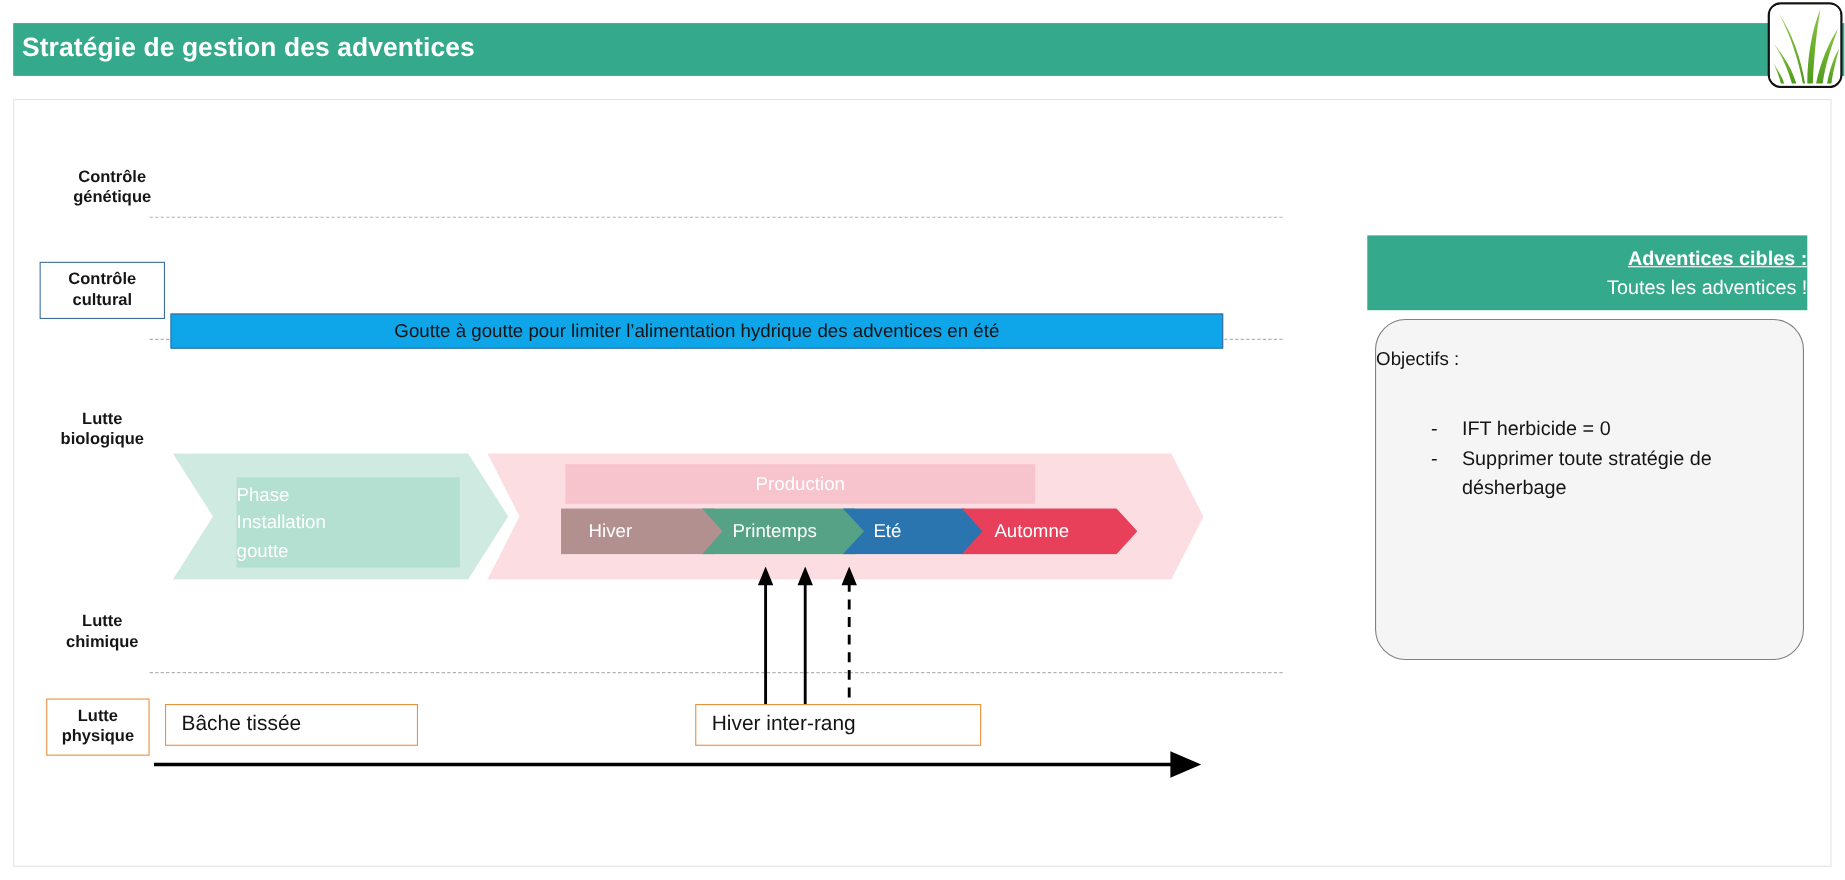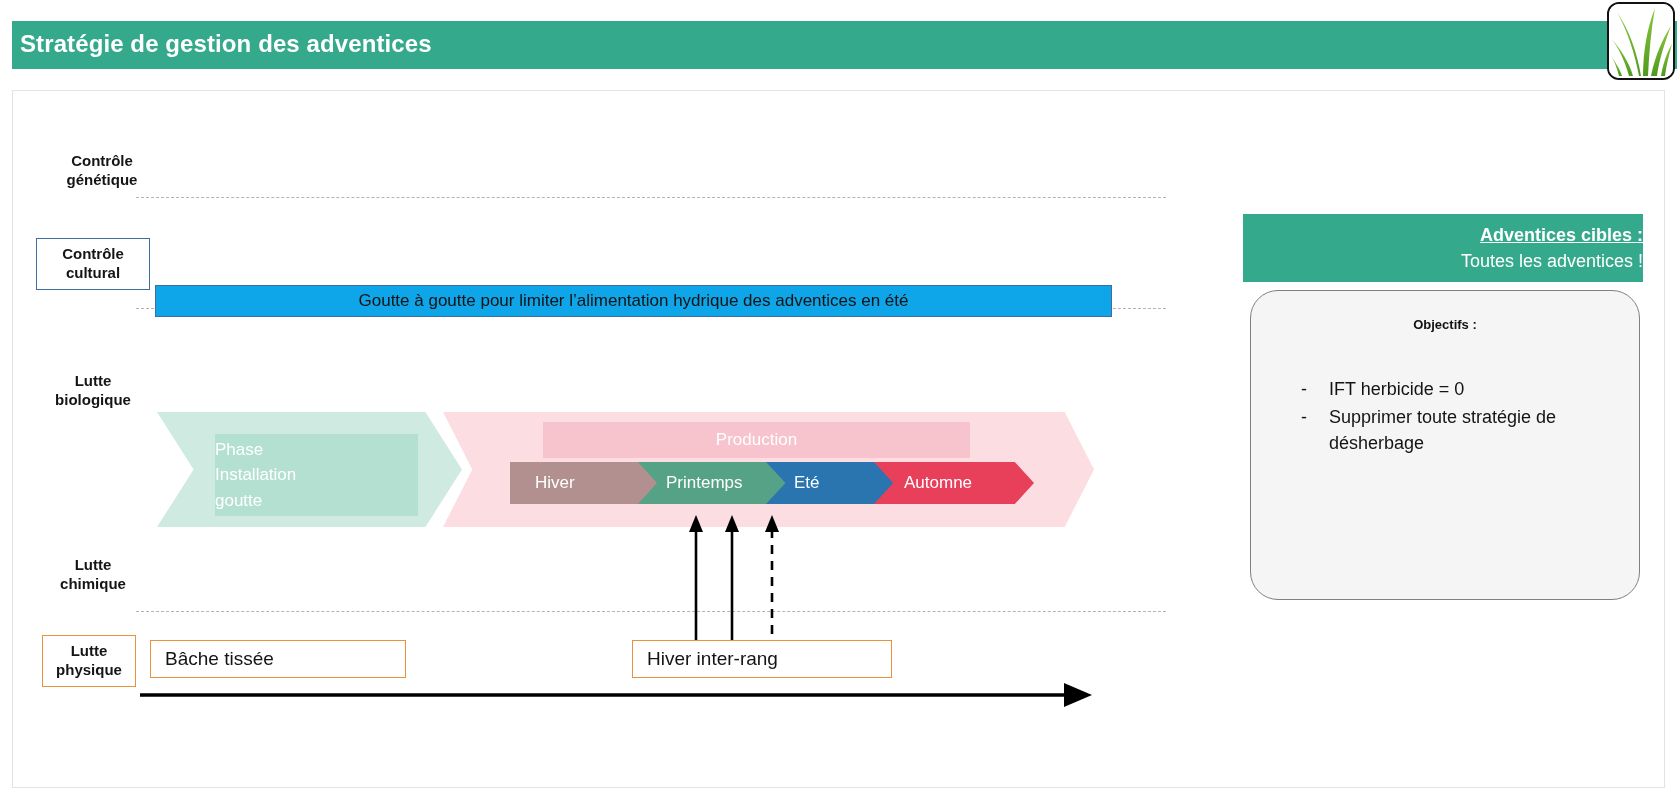--- a/index.html
+++ b/index.html
@@ -156,21 +156,21 @@
     position: absolute;
     left: 443px;
     top: 412px;
     width: 651px;
     height: 115px;
     background: #FBDDE2;
     clip-path: polygon(0 0, 95.5% 0, 100% 50%, 95.5% 100%, 0 100%, 4.5% 50%);
   }
   #chev-production-inner {
     position: absolute;
-    left: 543px;
+    left: 514px;
     top: 422px;
     width: 427px;
     height: 36px;
     background: #F7C4CE;
     display: flex;
     align-items: center;
     justify-content: center;
   }
   #chev-production-label {
     font-size: 17px;
@@ -228,21 +228,21 @@
     display: flex;
     align-items: center;
     height: 38px;
   }
   .orange-box span {
     font-size: 19px;
     color: #141414;
     padding-left: 14px;
     white-space: nowrap;
   }
-  #box-bache { left: 150px; top: 640px; width: 256px; }
+  #box-bache { left: 150px; top: 640px; width: 230px; }
   #box-tonte { left: 632px; top: 640px; width: 260px; }
 
   
   #timeline-svg {
     position: absolute;
     left: 140px;
     top: 680px;
     width: 960px;
     height: 30px;
   }
@@ -283,23 +283,22 @@
     background: #F5F5F5;
     border: 1.6px solid #808080;
     border-radius: 28px;
     box-sizing: border-box;
   }
   #objectifs-title {
     position: absolute;
     left: 0;
     top: 26px;
     width: 100%;
-    text-align: center;
-    font-size: 13px;
-    font-weight: bold;
+    font-size: 17px;
+    font-weight: normal;
     color: #121212;
   }
   #objectifs-list {
     position: absolute;
     left: 50px;
     top: 85px;
     width: 320px;
   }
   .objectif-item {
     display: flex;

